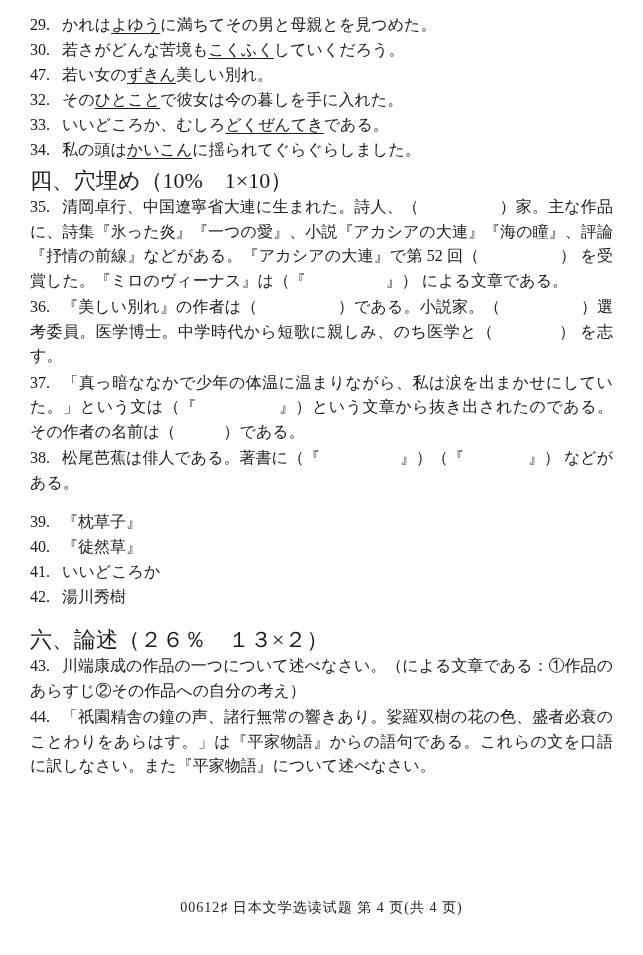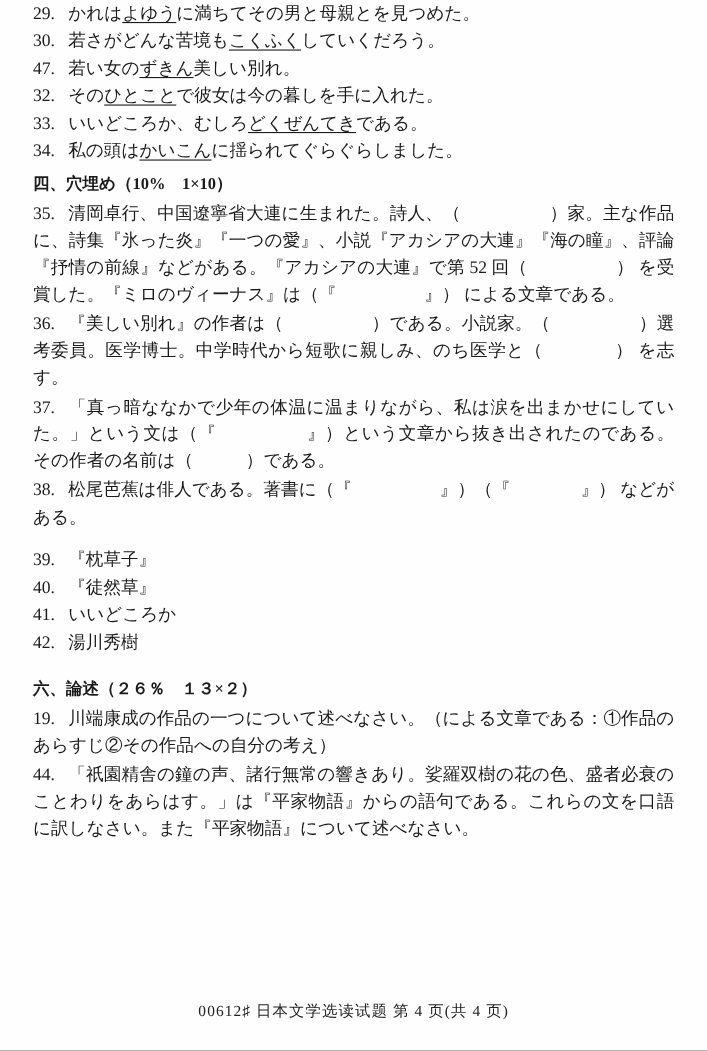--- a/index.html
+++ b/index.html
@@ -6,54 +6,54 @@
   .page {
     position: relative;
     width: 643px;
     height: 955px;
     margin: 0 auto;
     background: #fefefe;
     color: #1b1b1b;
     font-family: "Liberation Serif", "DejaVu Serif", serif;
     font-size: 16px;
     box-sizing: border-box;
-    padding: 0 30px 0 30px;
+    padding: 12px 30px 0 30px;
     overflow: hidden;
   }
   .qline {
     margin: 0;
     line-height: 25px;
     white-space: nowrap;
   }
   .qnum {
     display: inline-block;
     min-width: 26px;
     margin-right: 6px;
     font-family: "Liberation Serif", serif;
   }
   .u-word {
     text-decoration: underline;
     text-underline-offset: 3px;
   }
   .sec-title {
     margin: 6px 0 2px 0;
-    font-weight: bold;
-    font-size: 15px;
+    font-weight: normal;
+    font-size: 22px;
     line-height: 25px;
   }
   .qpara {
     margin: 2px 0 2px 0;
     line-height: 24.5px;
     text-align: justify;
   }
   .gap-md { height: 12px; }
   .footer {
     position: absolute;
     left: 0;
-    bottom: 26px;
+    bottom: 38px;
     width: 100%;
     text-align: center;
     font-size: 14px;
     letter-spacing: 1px;
     color: #222;
   }
 </style>
 </head>
 <body>
 
@@ -82,19 +82,19 @@
     <p class="qline"><span class="qnum">39.</span><span>『枕草子』</span></p>
     <p class="qline"><span class="qnum">40.</span><span>『徒然草』</span></p>
     <p class="qline"><span class="qnum">41.</span><span>いいどころか</span></p>
     <p class="qline"><span class="qnum">42.</span><span>湯川秀樹</span></p>
   </div>
 
   <div class="gap-md"></div>
 
   <div>
     <p class="sec-title">六、論述（２６％　１３×２）</p>
-    <p class="qpara"><span class="qnum">19.</span><span>川端康成の作品の一つについて述べなさい。（による文章である：①作品のあらすじ②その作品への自分の考え）</span></p>
+    <p class="qpara"><span class="qnum">43.</span><span>川端康成の作品の一つについて述べなさい。（による文章である：①作品のあらすじ②その作品への自分の考え）</span></p>
     <p class="qpara"><span class="qnum">44.</span><span>「祇園精舎の鐘の声、諸行無常の響きあり。娑羅双樹の花の色、盛者必衰のことわりをあらはす。」は『平家物語』からの語句である。これらの文を口語に訳しなさい。また『平家物語』について述べなさい。</span></p>
   </div>
 
   <div class="footer">00612♯ 日本文学选读试题 第 4 页(共 4 页)</div>
 
 </div>
 
 </body></html>

